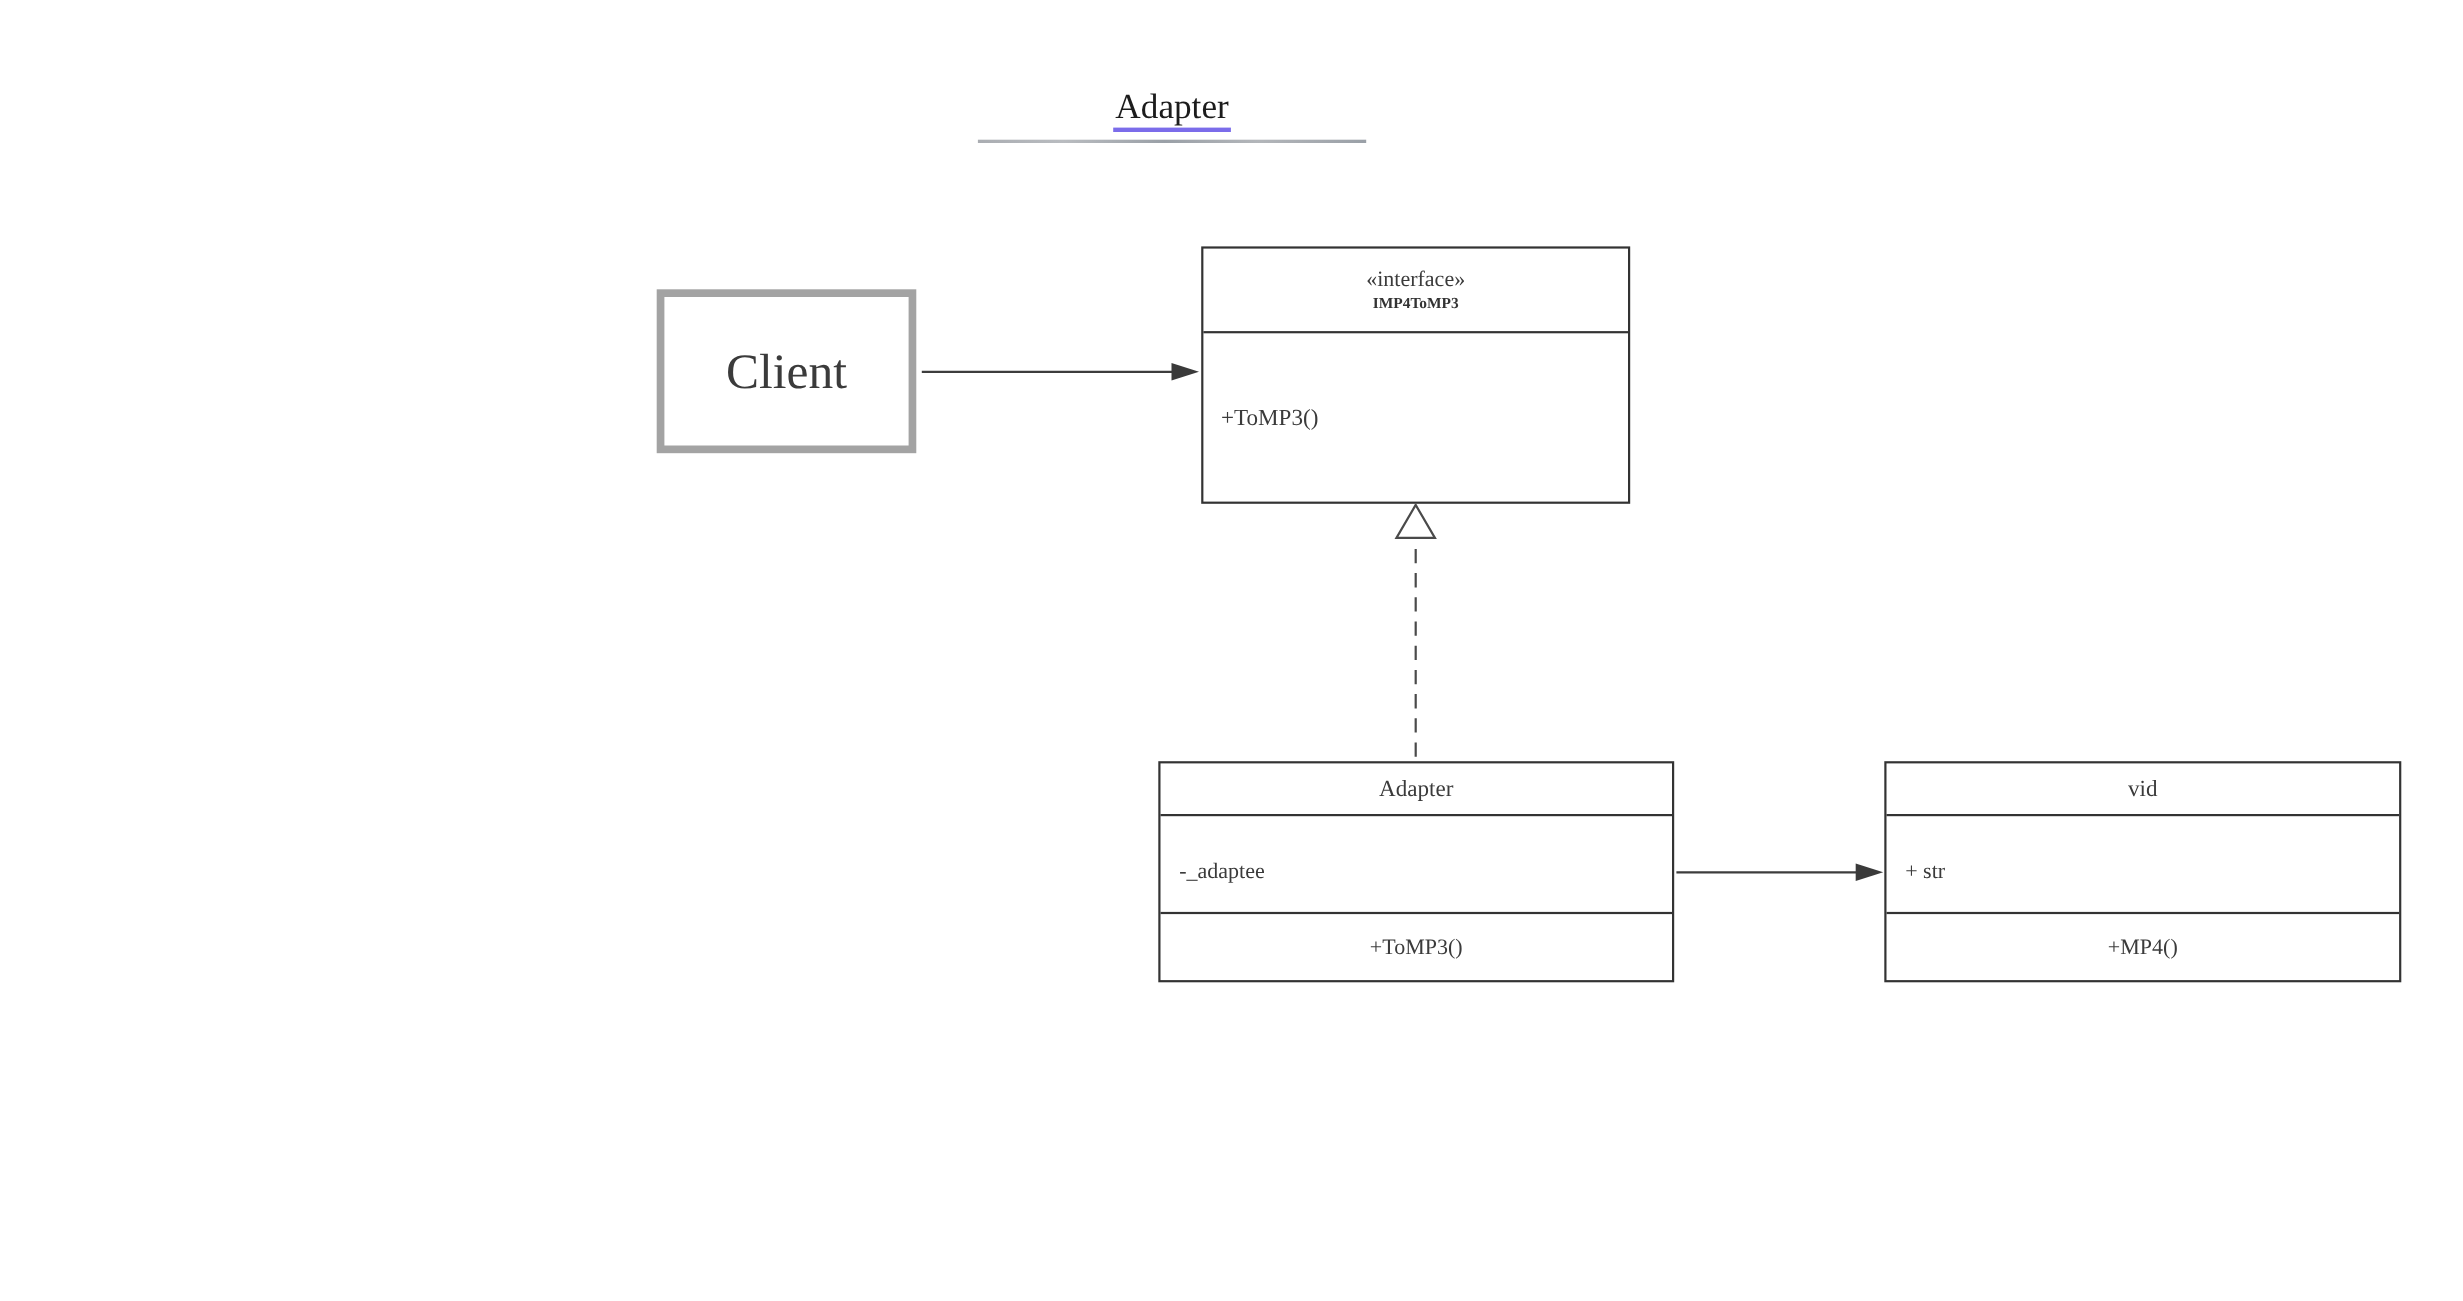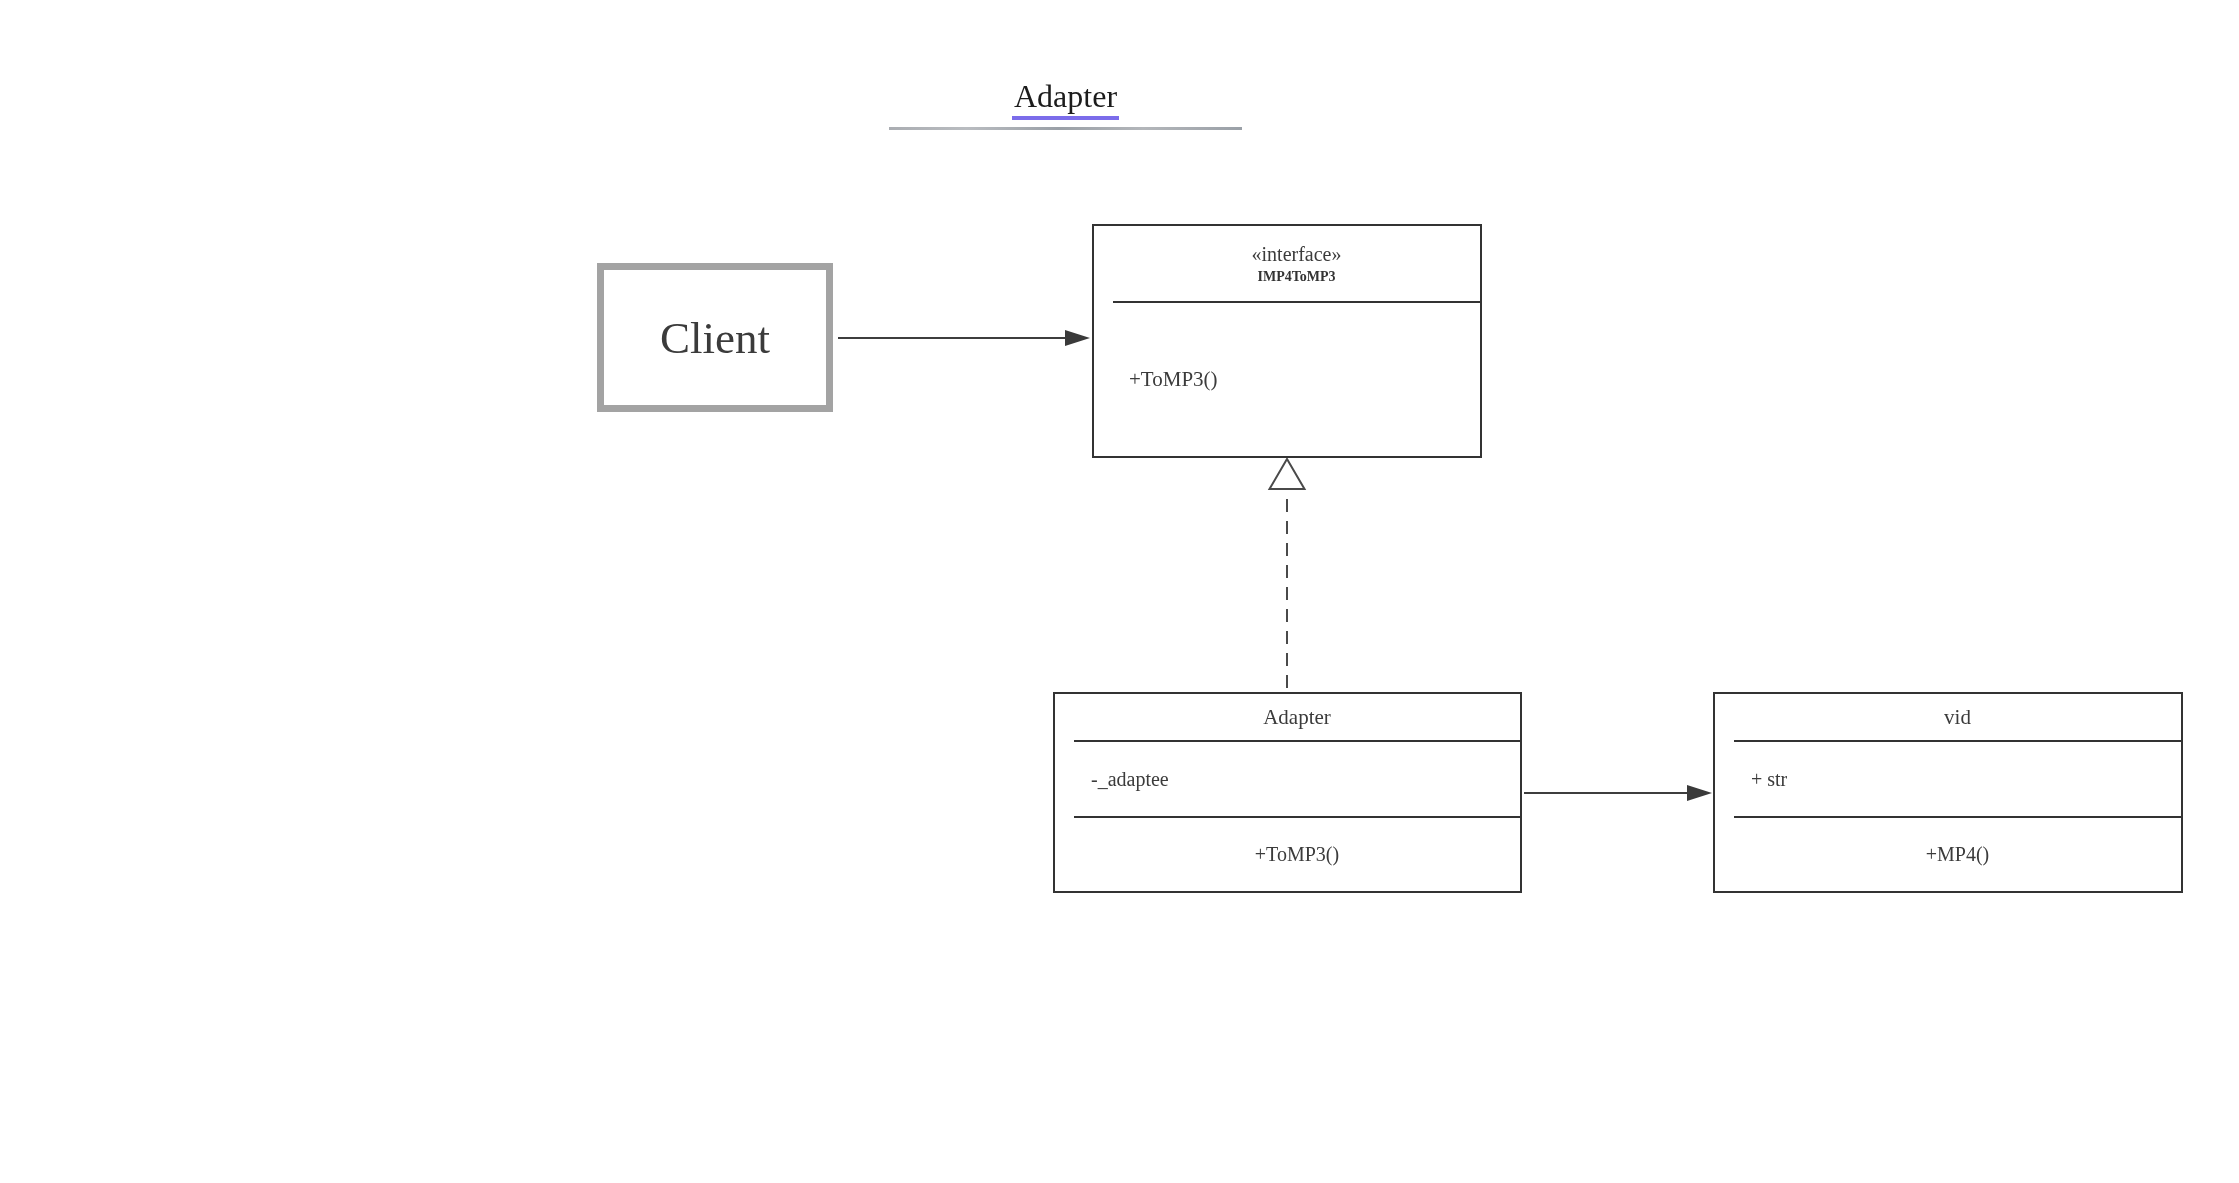--- a/index.html
+++ b/index.html
@@ -43,21 +43,20 @@
   }
 
   
   .uml-node {
     position: absolute;
     background: #ffffff;
     border: 2px solid #333333;
     box-sizing: border-box;
     display: flex;
     flex-direction: column;
-    padding-left: 19px;
   }
 
   
   .client-box {
     position: absolute;
     left: 597px;
     top: 263px;
     width: 236px;
     height: 149px;
     background: #ffffff;
@@ -117,20 +116,21 @@
     justify-content: center;
     font-size: 21px;
   }
   .class-box .c-attrs {
     height: 74px;
     border-bottom: 2px solid #333333;
     display: flex;
     align-items: center;
     padding-left: 17px;
     font-size: 20px;
+    margin-top: 13px;
   }
   .class-box .c-methods {
     flex: 1;
     display: flex;
     align-items: center;
     justify-content: center;
     font-size: 20px;
   }
   .adapter-box { left: 1053px; top: 692px; width: 469px; }
   .vid-box     { left: 1713px; top: 692px; width: 470px; }

